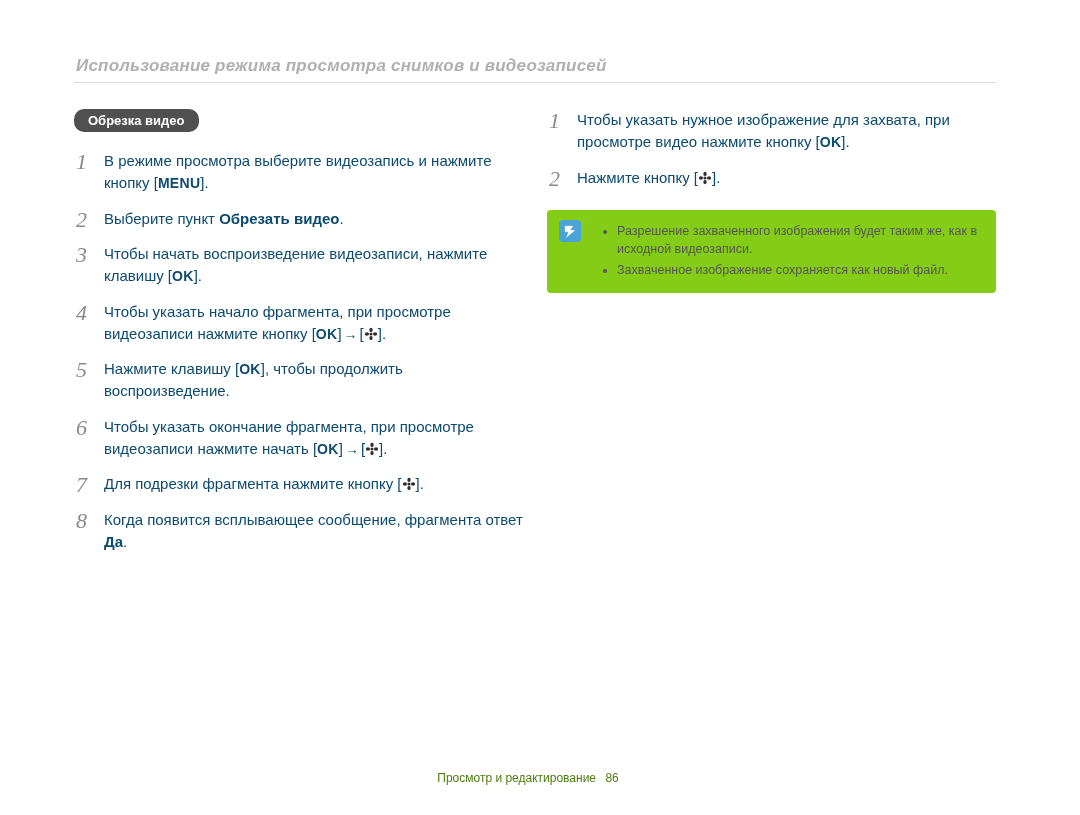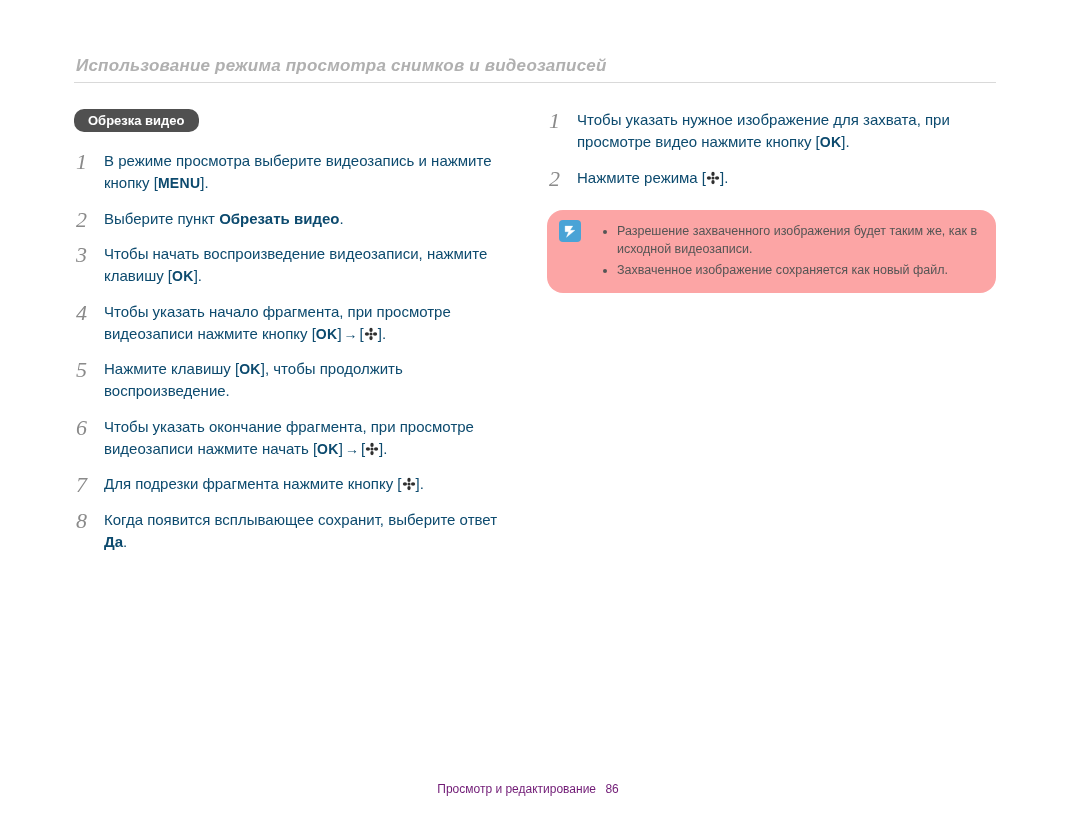--- a/index.html
+++ b/index.html
@@ -84,22 +84,22 @@
   .flower {
     display: inline-block;
     vertical-align: -2px;
     width: 14px;
     height: 14px;
   }
   .flower svg { width: 14px; height: 14px; display: block; }
 
   .note-block {
     margin-top: 22px;
-    background: #fca5a5;
-    border-radius: 16px;
+    background: #84cc16;
+    border-radius: 4px;
     padding: 10px 14px 12px 54px;
     position: relative;
     font-size: 12.5px;
     color: #555;
     line-height: 1.45;
   }
   .note-icon {
     position: absolute;
     left: 12px;
     top: 10px;
@@ -115,24 +115,24 @@
   .note-block ul {
     list-style: disc;
     margin: 0;
     padding-left: 16px;
   }
   .note-block ul li { margin: 2px 0; }
 
   .footer {
     position: absolute;
     left: 0; right: 0;
-    bottom: 19px;
+    bottom: 30px;
     text-align: center;
     font-size: 12px;
-    color: #701a75;
+    color: #4d7c0f;
   }
   .footer .page-num { margin-left: 6px; }
   .arrow { font-size: 14px; padding: 0 2px; }
 </style>
 </head>
 <body>
 
 <div class="page">
   <h1 class="page-header">Использование режима просмотра снимков и видеозаписей</h1>
   <hr class="hr">
@@ -182,34 +182,34 @@
                 <g fill="#2e2e2e">
                   <circle cx="10" cy="10" r="2.2"></circle>
                   <ellipse cx="10" cy="4.2" rx="2.4" ry="3"></ellipse>
                   <ellipse cx="10" cy="15.8" rx="2.4" ry="3"></ellipse>
                   <ellipse cx="4.2" cy="10" rx="3" ry="2.4"></ellipse>
                   <ellipse cx="15.8" cy="10" rx="3" ry="2.4"></ellipse>
                 </g>
               </svg></span><span>].</span>
         </li>
         <li>
-          <span>Когда появится всплывающее сохранит, выберите ответ </span><span class="bold">Да</span><span>.</span>
+          <span>Когда появится всплывающее сообщение, фрагмента ответ </span><span class="bold">Да</span><span>.</span>
         </li>
       </ol>
 
     </div>
 
     <div class="col">
 
       <ol class="steps">
         <li>
           <span>Чтобы указать нужное изображение для захвата, при просмотре видео нажмите кнопку [</span><span class="btn-label">OK</span><span>].</span>
         </li>
         <li>
-          <span>Нажмите режима [</span><span class="flower"><svg viewBox="0 0 20 20">
+          <span>Нажмите кнопку [</span><span class="flower"><svg viewBox="0 0 20 20">
                 <g fill="#2e2e2e">
                   <circle cx="10" cy="10" r="2.2"></circle>
                   <ellipse cx="10" cy="4.2" rx="2.4" ry="3"></ellipse>
                   <ellipse cx="10" cy="15.8" rx="2.4" ry="3"></ellipse>
                   <ellipse cx="4.2" cy="10" rx="3" ry="2.4"></ellipse>
                   <ellipse cx="15.8" cy="10" rx="3" ry="2.4"></ellipse>
                 </g>
               </svg></span><span>].</span>
         </li>
       </ol>

